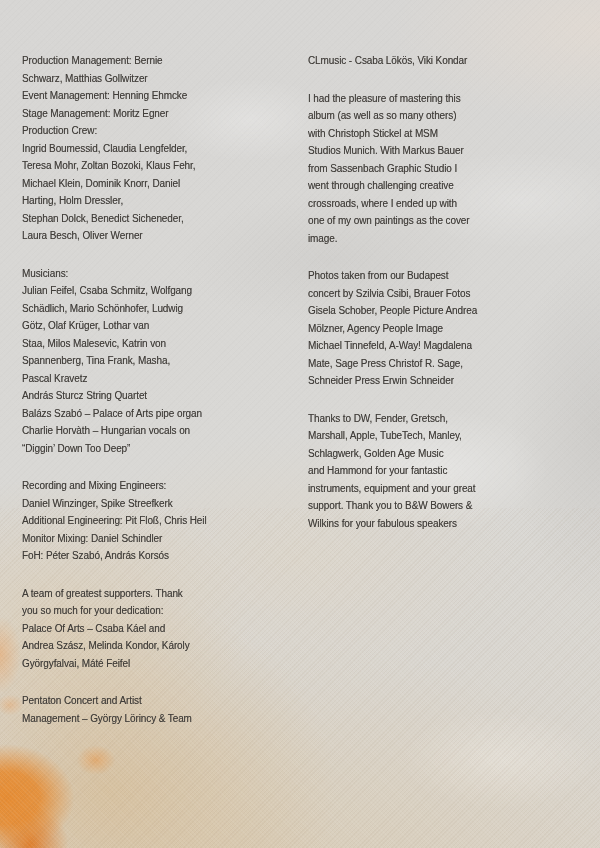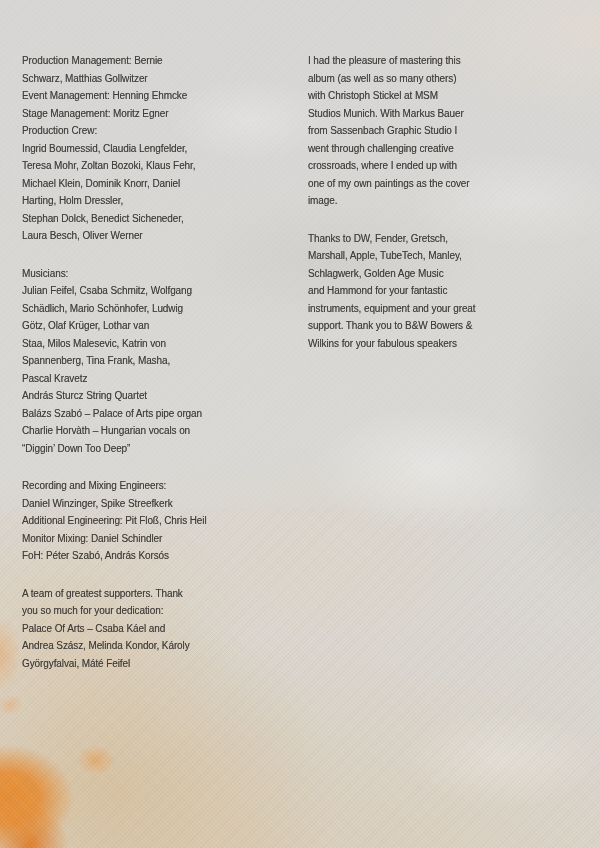--- a/index.html
+++ b/index.html
@@ -106,32 +106,42 @@
     <div class="para">Recording and Mixing Engineers:
 Daniel Winzinger, Spike Streefkerk
 Additional Engineering: Pit Floß, Chris Heil
 Monitor Mixing: Daniel Schindler
 FoH: Péter Szabó, András Korsós</div>
     <div class="para">A team of greatest supporters. Thank
 you so much for your dedication:
 Palace Of Arts – Csaba Káel and
 Andrea Szász, Melinda Kondor, Károly
 Györgyfalvai, Máté Feifel</div>
+    <div class="para">Pentaton Concert and Artist
+Management – György Lörincy &amp; Team</div>
   </div>
 
   <div class="col col-right">
+    <div class="para">CLmusic - Csaba Lökös, Viki Kondar</div>
     <div class="para">I had the pleasure of mastering this
 album (as well as so many others)
 with Christoph Stickel at MSM
 Studios Munich. With Markus Bauer
 from Sassenbach Graphic Studio I
 went through challenging creative
 crossroads, where I ended up with
 one of my own paintings as the cover
 image.</div>
+    <div class="para">Photos taken from our Budapest
+concert by Szilvia Csibi, Brauer Fotos
+Gisela Schober, People Picture Andrea
+Mölzner, Agency People Image
+Michael Tinnefeld, A-Way! Magdalena
+Mate, Sage Press Christof R. Sage,
+Schneider Press Erwin Schneider</div>
     <div class="para">Thanks to DW, Fender, Gretsch,
 Marshall, Apple, TubeTech, Manley,
 Schlagwerk, Golden Age Music
 and Hammond for your fantastic
 instruments, equipment and your great
 support. Thank you to B&amp;W Bowers &amp;
 Wilkins for your fabulous speakers</div>
   </div>
 
 </div>

